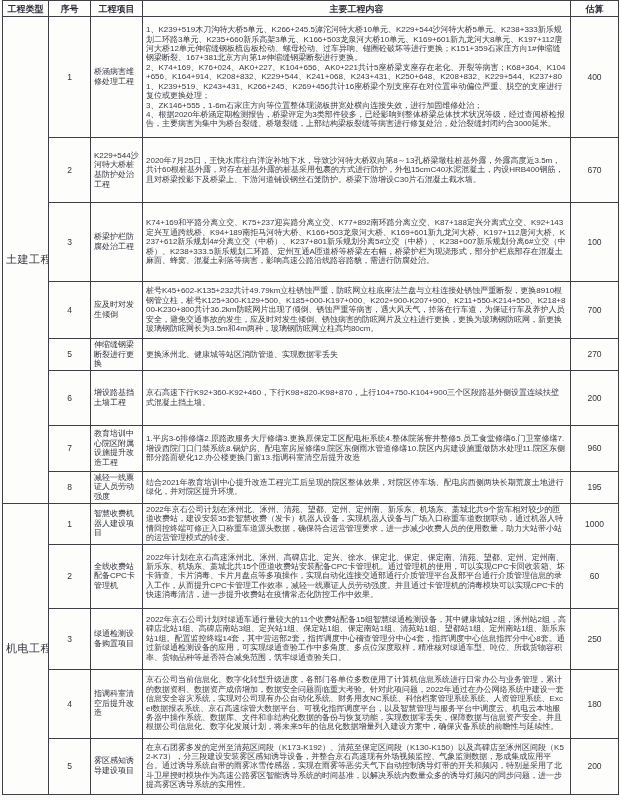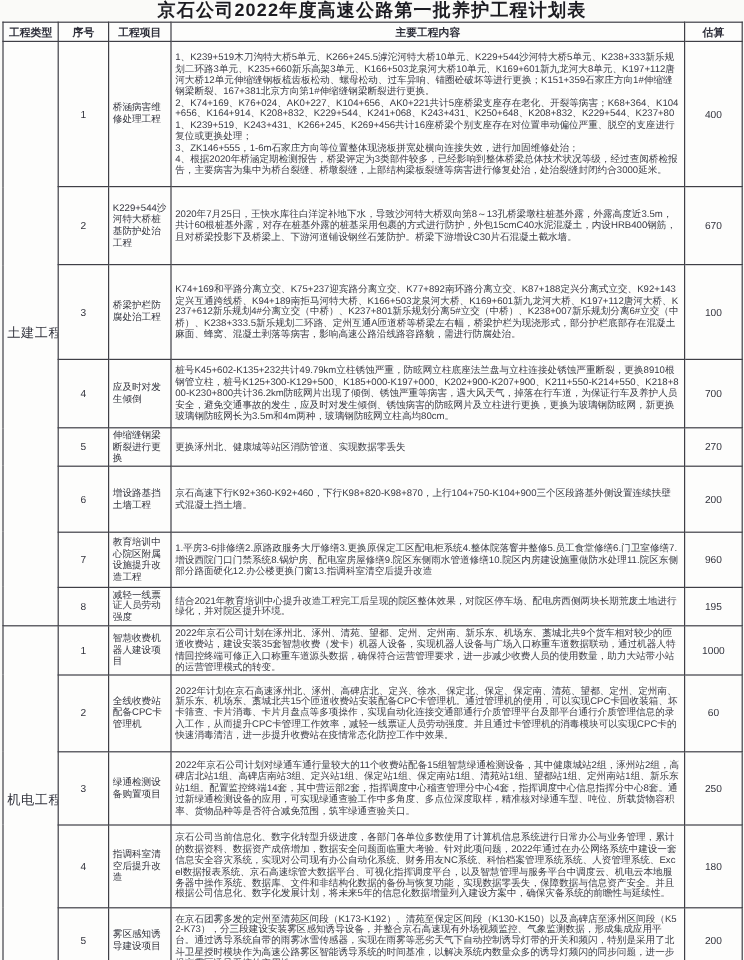--- a/index.html
+++ b/index.html
@@ -52,21 +52,20 @@
   }
   td.est{
     font-size:8.5px;text-align:center;color:#33343e;
   }
 </style>
 </head>
 <body>
 
 <div class="page">
 
-  <div class="doc-title">京石公司2022年度高速公路第一批养护工程计划表</div>
 
   <table class="plan">
     <colgroup>
       <col style="width:46px">
         <col style="width:42px">
         <col style="width:52px">
         <col style="width:428px">
         <col style="width:48px">
     </colgroup>
     <thead>

